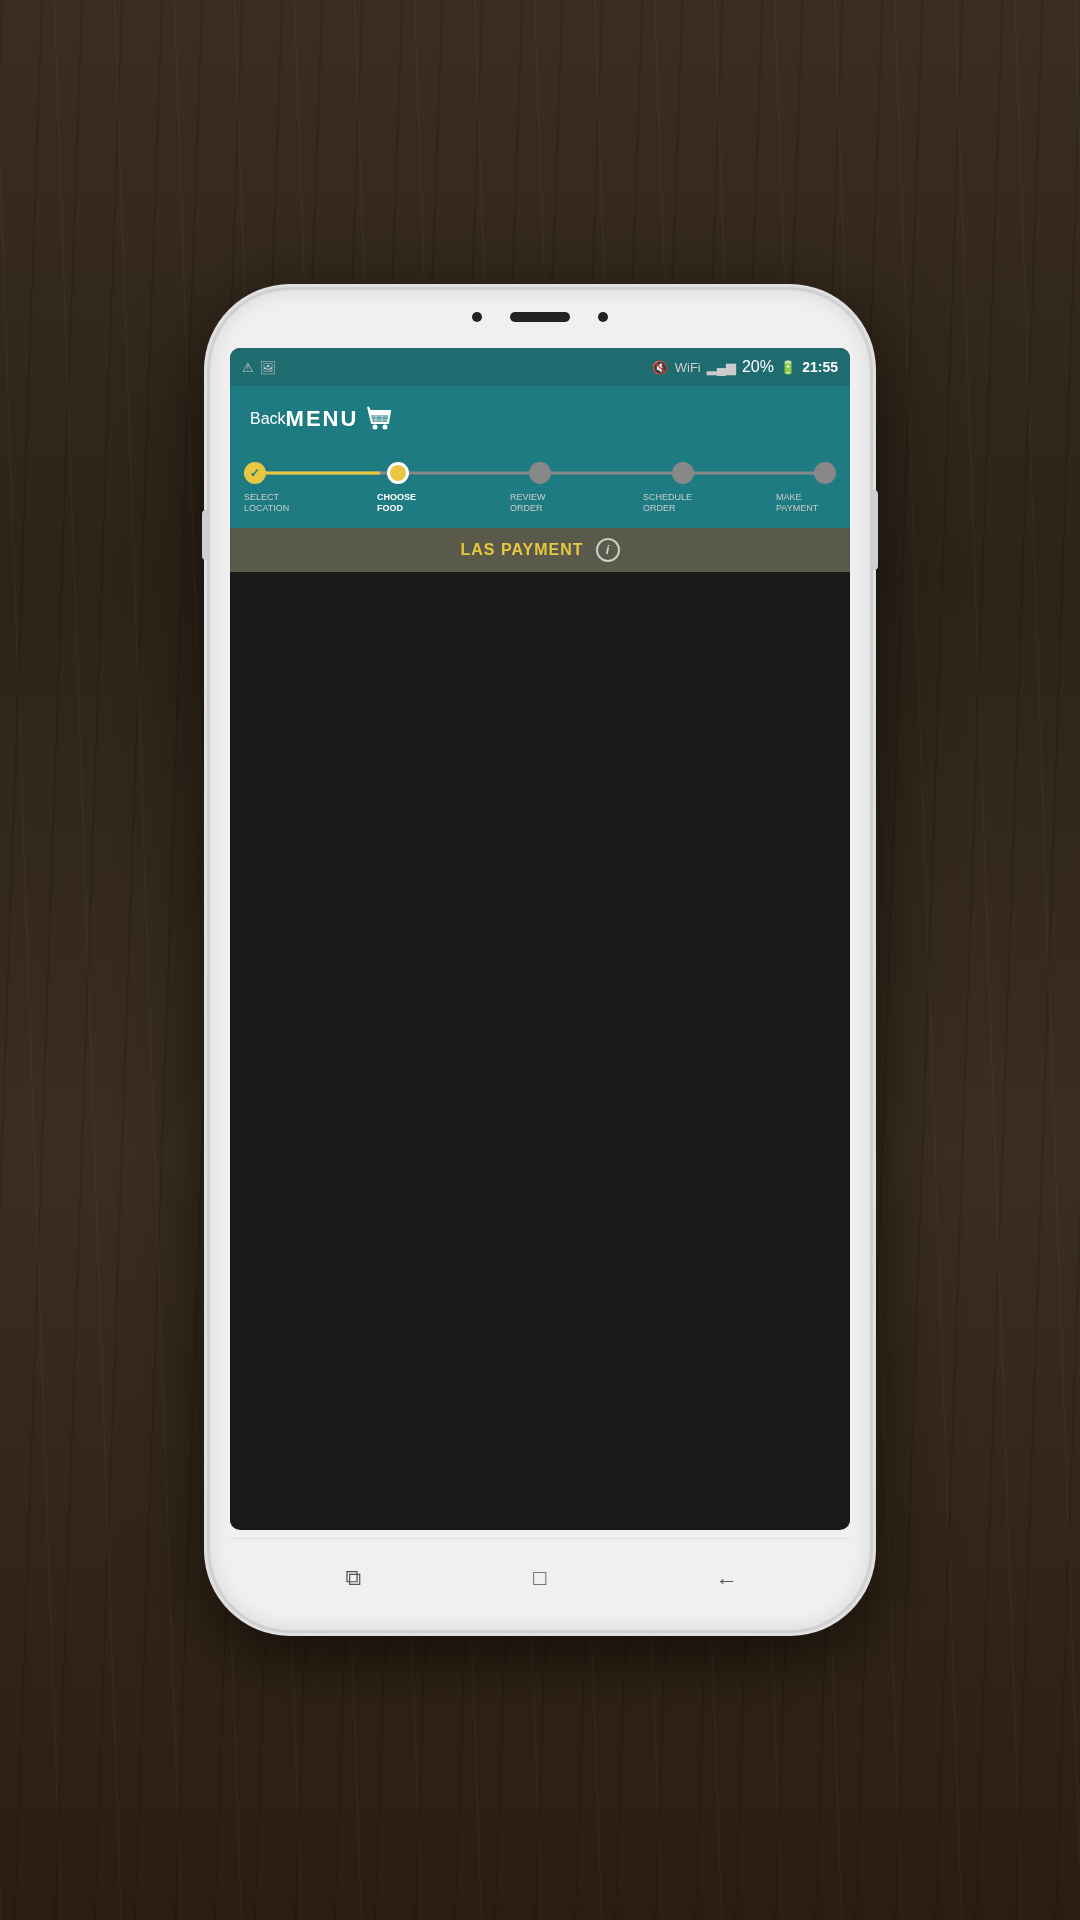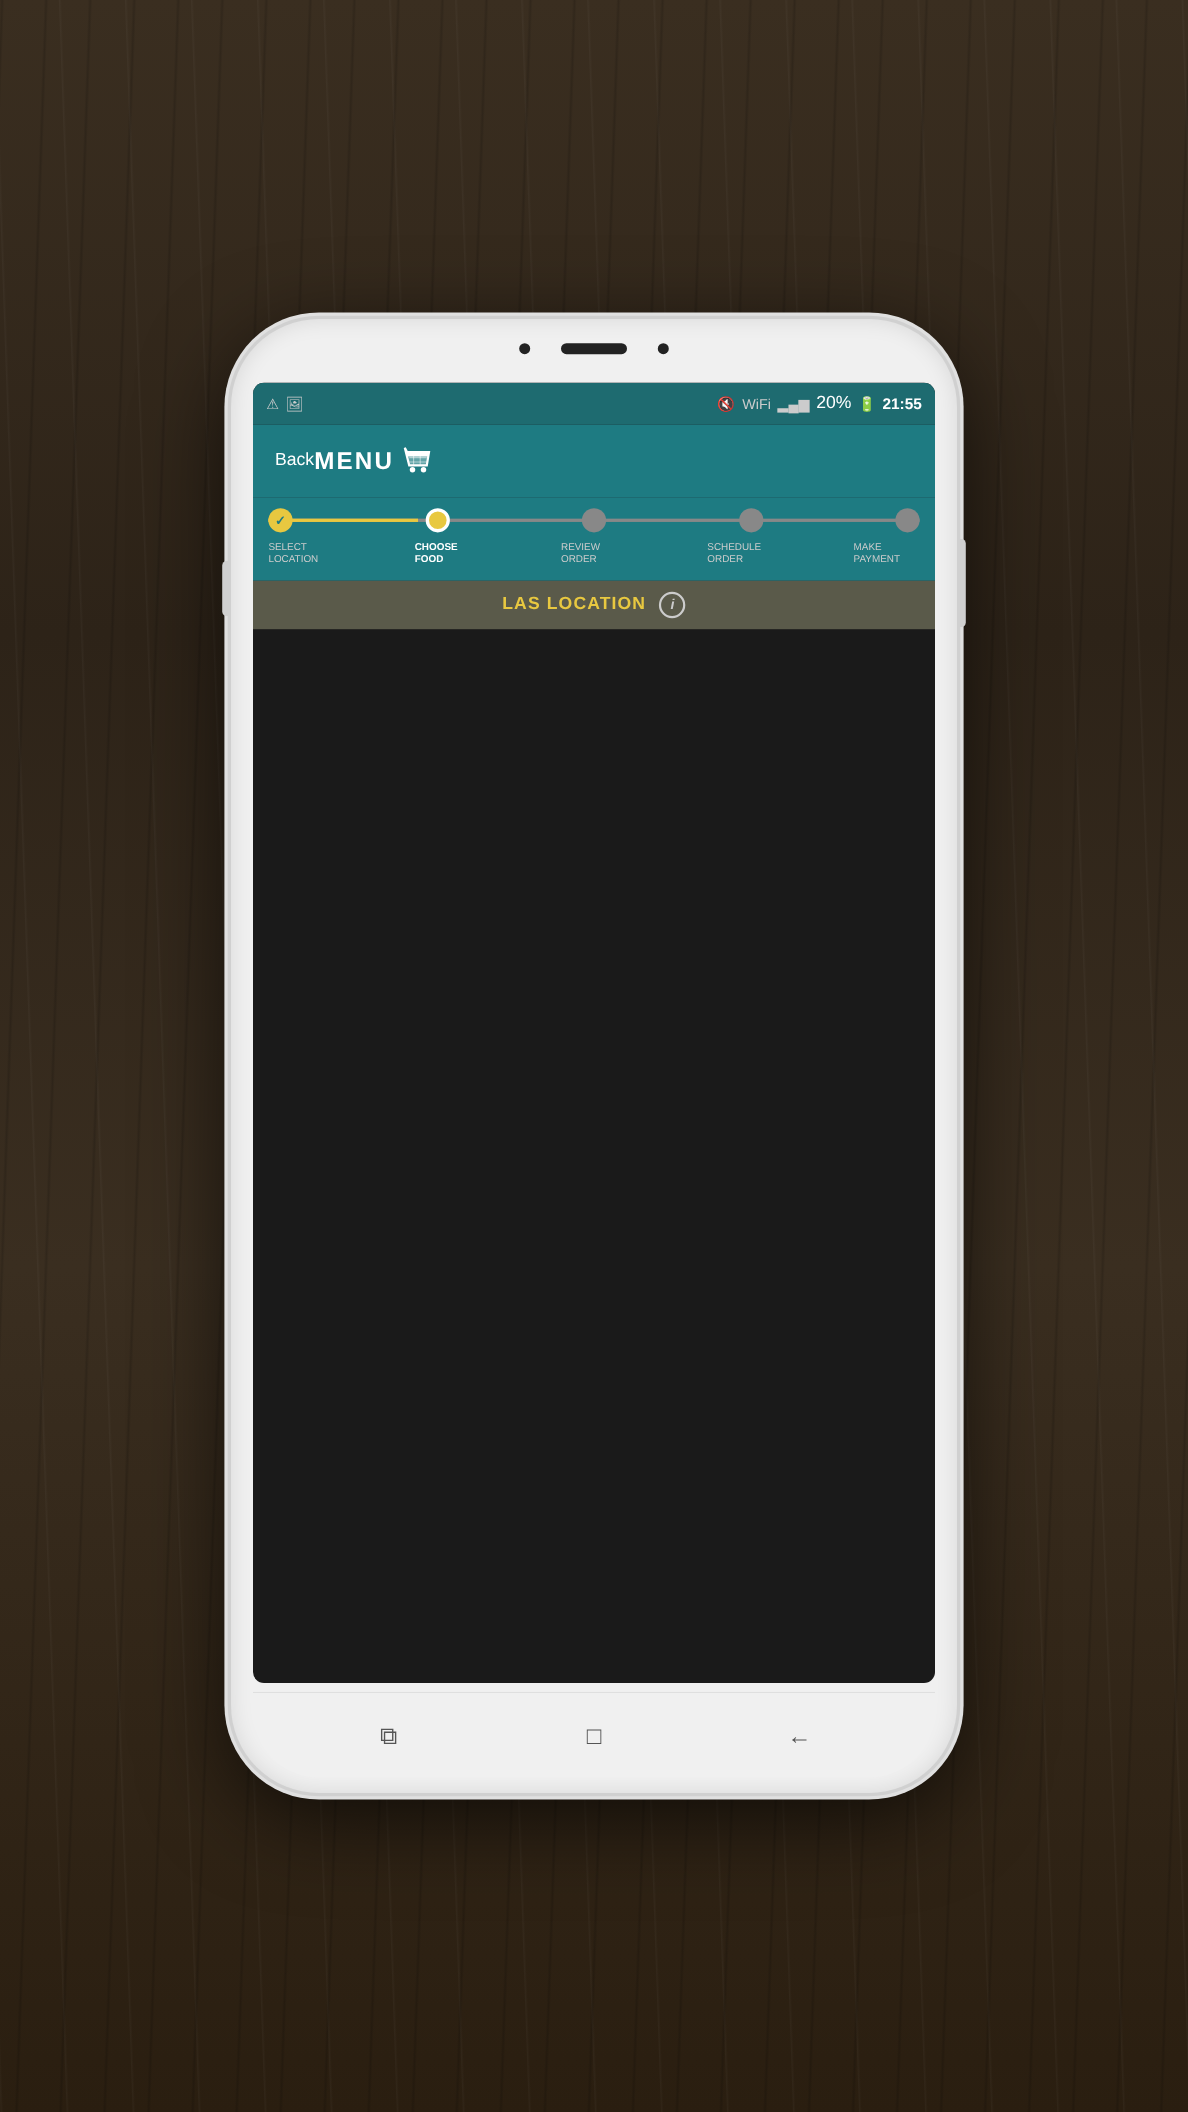--- a/index.html
+++ b/index.html
@@ -449,21 +449,21 @@
       <div class="stepper-labels">
         <div class="step-label">SELECT<br>LOCATION</div>
         <div class="step-label active">CHOOSE<br>FOOD</div>
         <div class="step-label">REVIEW<br>ORDER</div>
         <div class="step-label">SCHEDULE<br>ORDER</div>
         <div class="step-label">MAKE<br>PAYMENT</div>
       </div>
     </div>
 
     <div class="location-bar">
-      <span class="location-name">LAS LOCATION</span>
+      <span class="location-name">LAS PAYMENT</span>
       <div class="info-icon">i</div>
     </div>
 
 
   </div>
 
   <div class="phone-bottom-nav">
     <div class="nav-btn nav-recent"></div>
     <div class="nav-btn nav-home"></div>
     <div class="nav-btn nav-back"></div>

